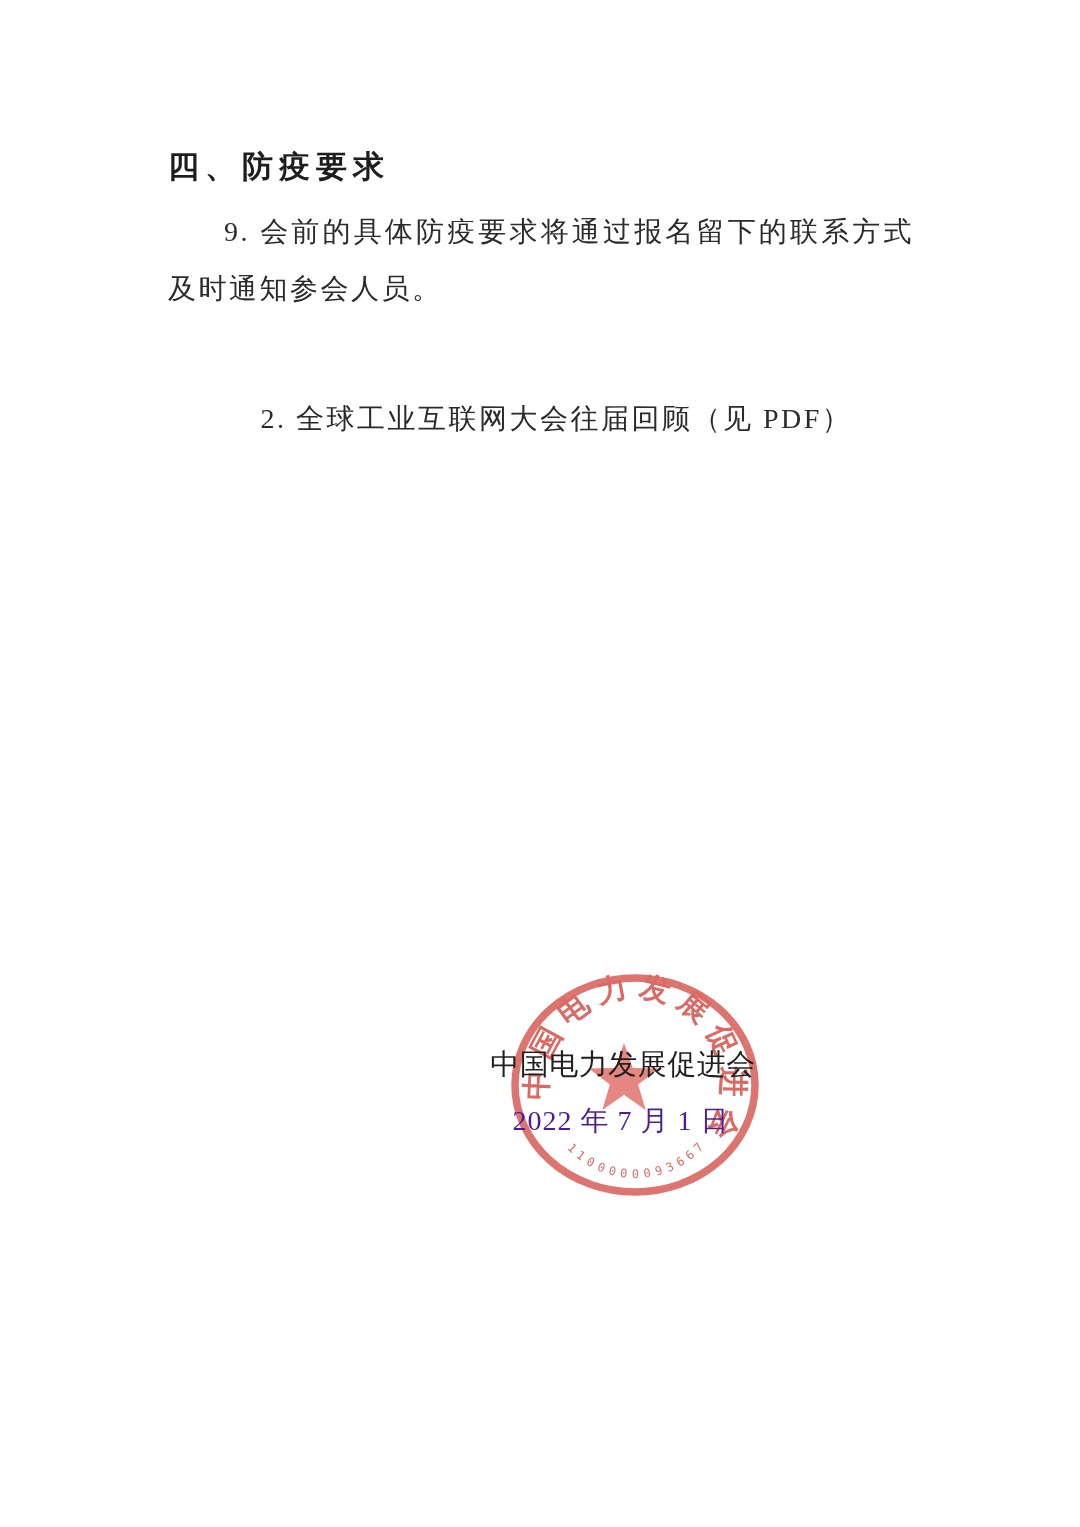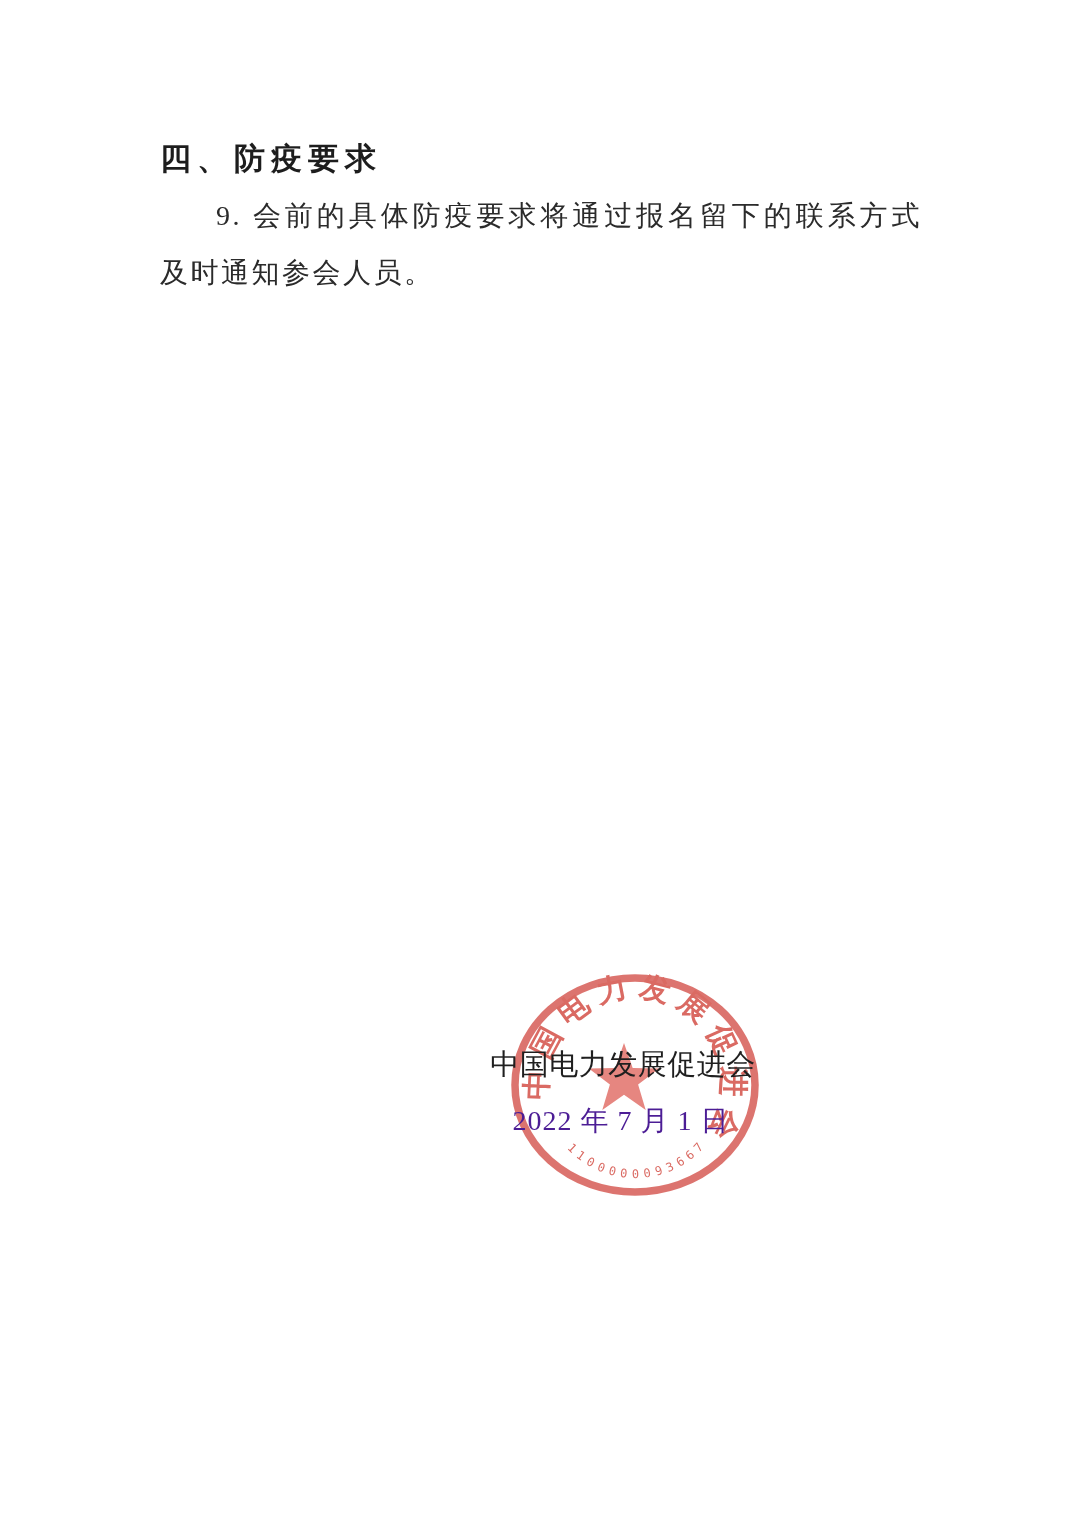--- a/index.html
+++ b/index.html
@@ -17,21 +17,21 @@
     color: #2b2b2b;
   }
   .content {
     position: absolute;
     left: 160px;
     top: 0;
     width: 762px;
     padding-top: 130px;
   }
   .content p, .content h2 {
-    margin: 0;
+    margin: 8px;
     padding: 0;
     font-size: 28px;
     line-height: 57px;
     letter-spacing: 2.5px;
     text-align: justify;
     font-weight: normal;
   }
   h2.heading {
     font-family: "Liberation Sans", "DejaVu Sans", sans-serif;
     font-weight: 700;
@@ -98,20 +98,21 @@
   <div class="content">
     <h2 class="heading">四、防疫要求</h2>
 
 
     <p class="para">9. 会前的具体防疫要求将通过报名留下的联系方式及时通知参会人员。</p>
 
     <div class="spacer"></div>
 
 
 
+    <p class="att">2. 全球工业互联网大会往届回顾（见 PDF）</p>
 
 
   </div>
 
   <div class="seal">
     <svg width="280" height="280" viewBox="0 0 280 280" xmlns="http://www.w3.org/2000/svg">
       <defs>
         <path id="arcTop" d="M 53.3 155.3 A 88 88 0 1 1 196.6 207.4" fill="none"></path>
         <path id="arcBottom" d="M 66.7 197.3 A 93 93 0 0 0 213.3 197.3" fill="none"></path>
       </defs>

